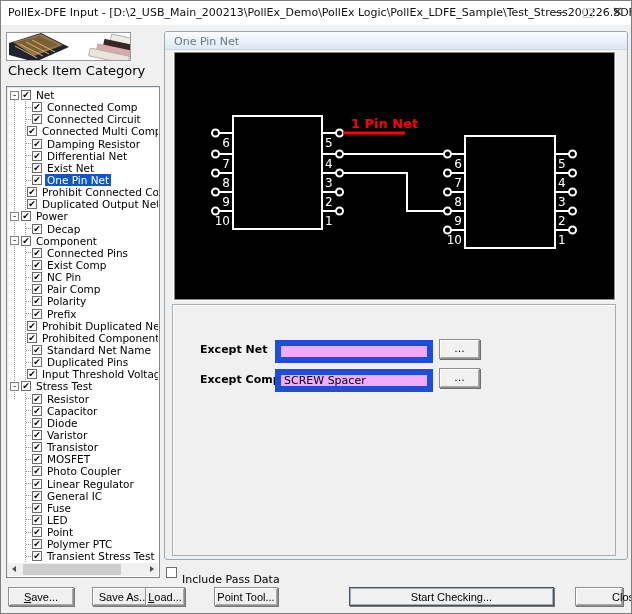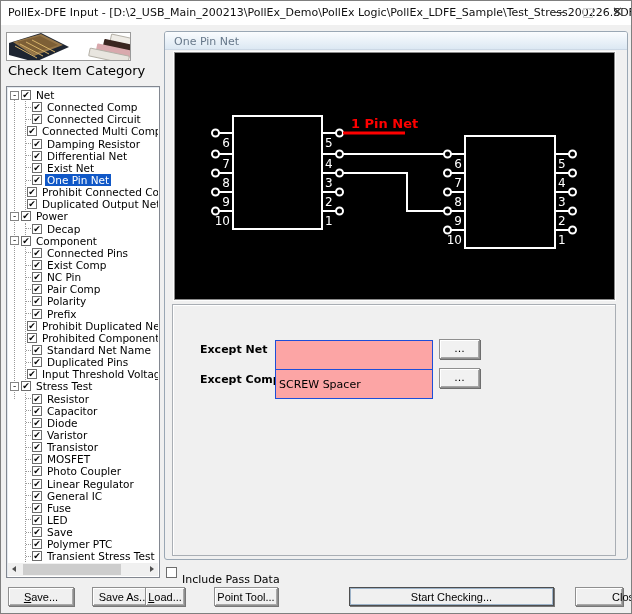--- a/index.html
+++ b/index.html
@@ -44,21 +44,21 @@
   .group { position:absolute; left:163px; top:30px; width:464px; height:529px;
     border:1px solid #9aa7b4; border-radius:3px; background:#f0f0f0; }
   .group-caption { height:18px; background:linear-gradient(#fafcfe,#dce8f3);
     border-bottom:1px solid #ccd8e5; border-radius:2px 2px 0 0;
     font-size:11px; color:#67788a; padding:3px 0 0 9px; }
   .canvas { position:absolute; left:9px; top:20px; width:441px; height:248px;
     background:#000; border:1px solid #8a8a8a; box-shadow:0 0 0 1px #fdfdfd; }
   .except-panel { position:absolute; left:7px; top:272px; width:444px; height:252px;
     background:#f0f0f0; border:1px solid #a9aeb4; box-shadow:inset 1px 1px 0 #ffffff; }
   .fld-label { position:absolute; font-size:11px; font-weight:700; color:#000; }
-  .fld-input { position:absolute; width:158px; height:30px; background:#fca5a5; border:1px solid #1d4ed8;
+  .fld-input { position:absolute; width:158px; height:23px; background:#f0abfc; border:6px solid #1d4ed8;
     font-family:"DejaVu Sans", sans-serif; font-size:11px; padding:0 3px; }
   .browse-btn { position:absolute; width:41px; height:20px; background:#f1f1f1;
     border:1px solid #8f8f8f; box-shadow:inset 1px 1px 0 #fff, inset -1px -1px 0 #a5a5a5, 1px 1px 0 #6e6e6e;
     font-size:11px; line-height:10px; text-align:center; font-family:"DejaVu Sans", sans-serif; }
   
   .inc-check { position:absolute; left:165px; top:566px; width:11px; height:11px; background:#fff; border:1px solid #6d6d6d; }
   .inc-label { position:absolute; left:181px; top:572px; font-size:11px; color:#000; }
   .btn { position:absolute; top:586px; height:19px; background:#f0f0f0;
     border:1px solid #8f8f8f; box-shadow:inset 1px 1px 0 #fff, inset -1px -1px 0 #a9a9a9, 1px 1px 0 #777;
     font-family:Liberation Sans, sans-serif; font-size:11px; text-align:center; line-height:16px; color:#000; }
@@ -257,21 +257,21 @@
           <div class="tree-row">
             <span class="cbx">✔</span>
             <span class="tree-label">Fuse</span>
           </div>
           <div class="tree-row">
             <span class="cbx">✔</span>
             <span class="tree-label">LED</span>
           </div>
           <div class="tree-row">
             <span class="cbx">✔</span>
-            <span class="tree-label">Save</span>
+            <span class="tree-label">Point</span>
           </div>
           <div class="tree-row">
             <span class="cbx">✔</span>
             <span class="tree-label">Polymer PTC</span>
           </div>
           <div class="tree-row">
             <span class="cbx">✔</span>
             <span class="tree-label">Transient Stress Test</span>
           </div>
         </div>

